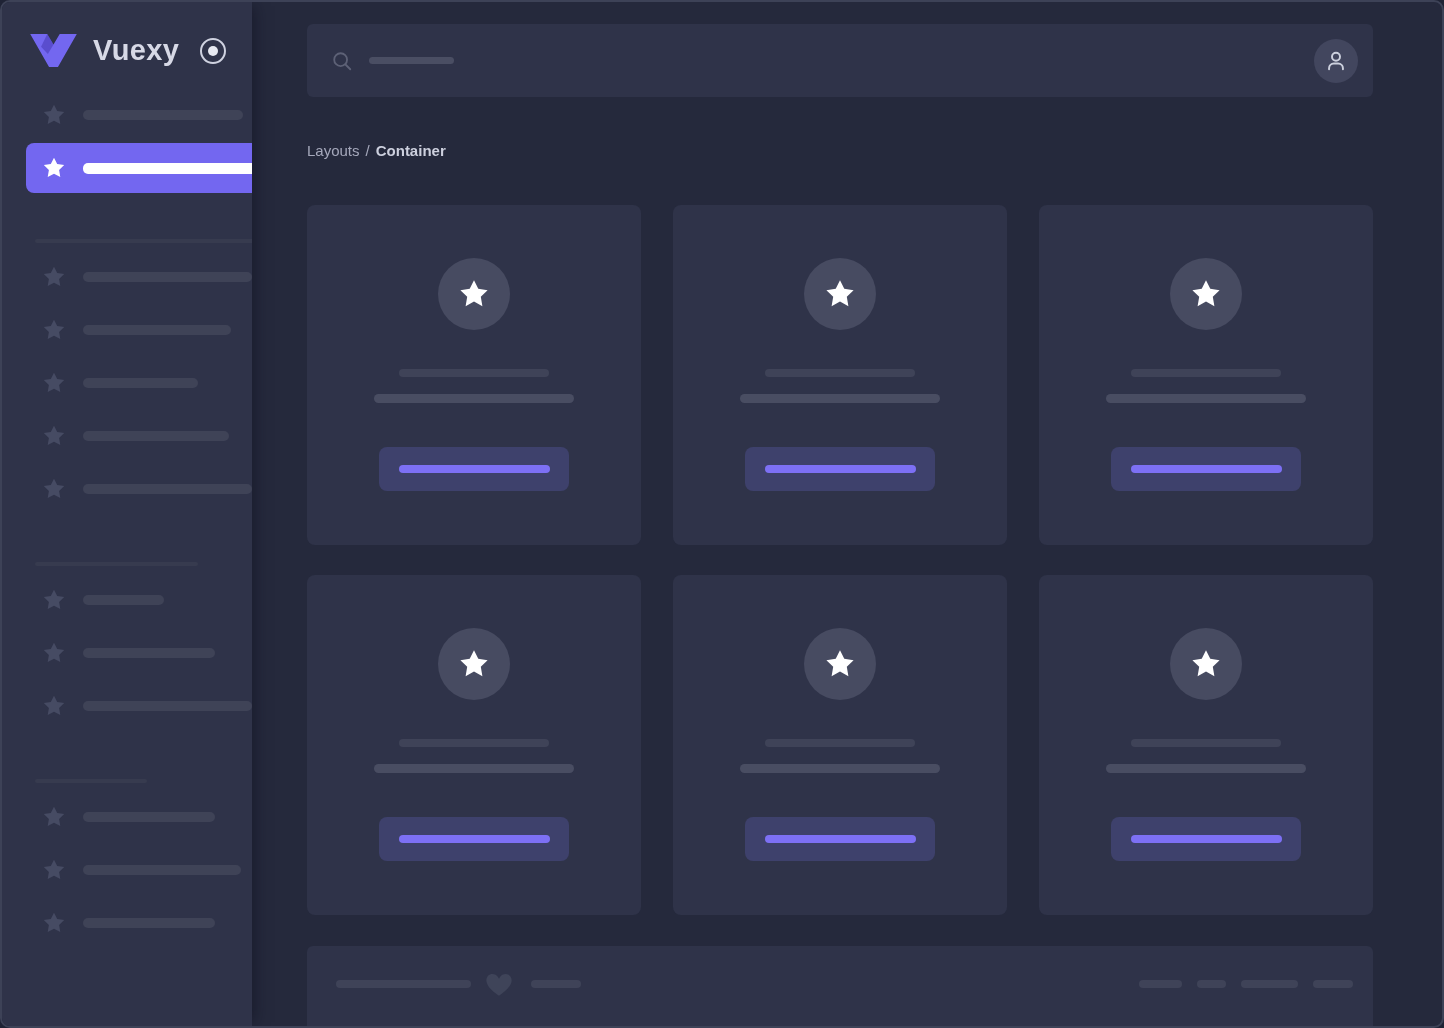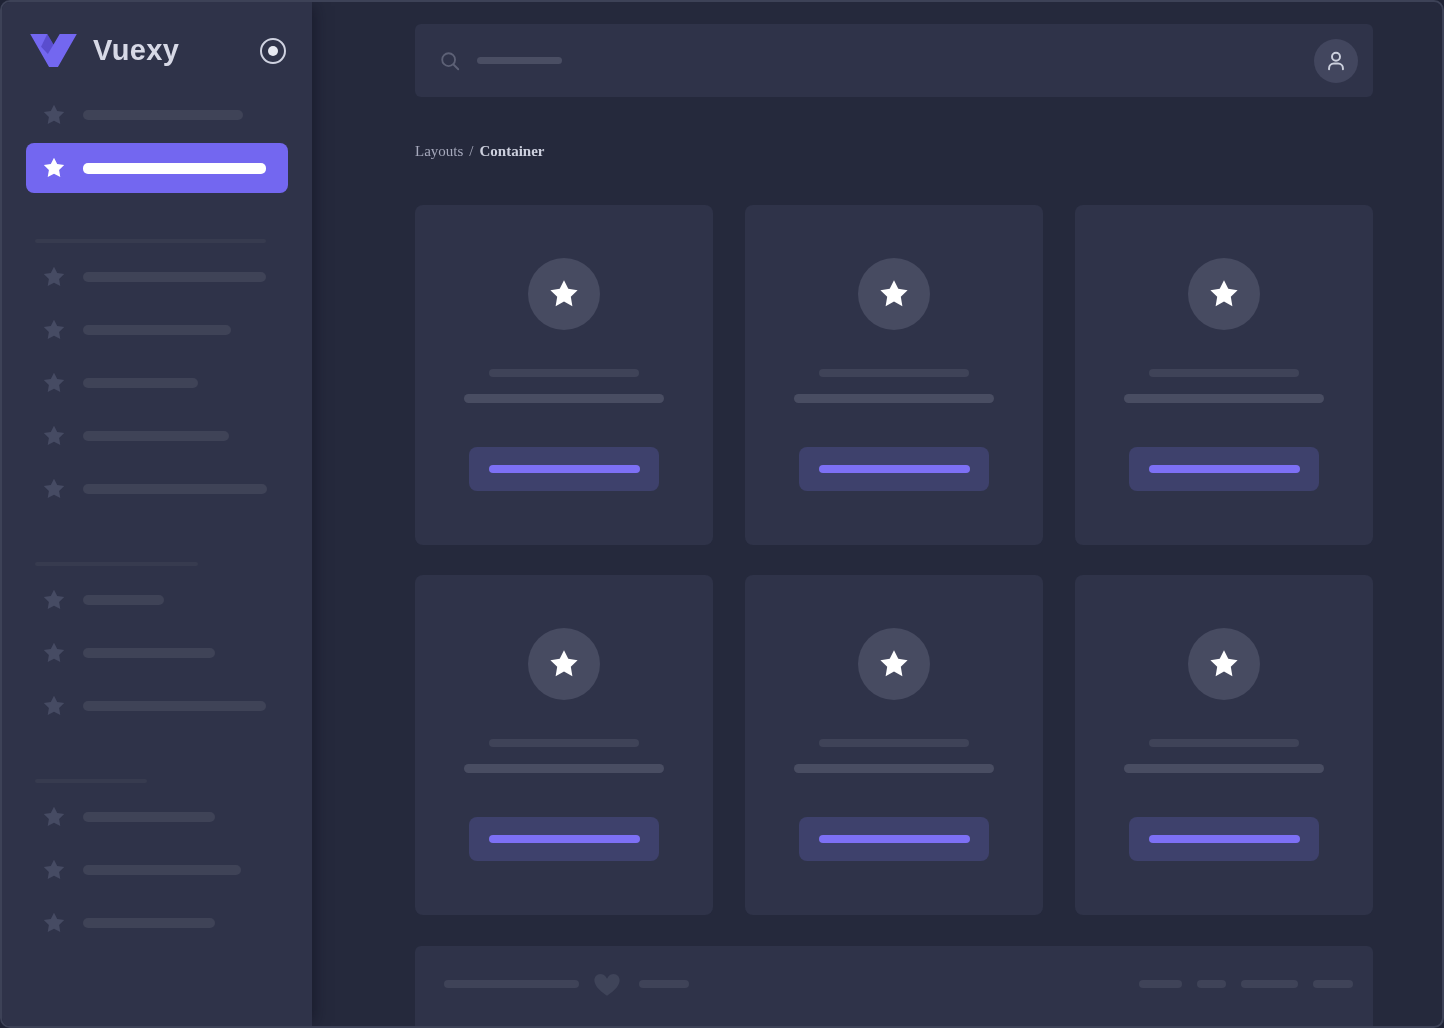--- a/index.html
+++ b/index.html
@@ -7,21 +7,21 @@
   body { font-family:"Liberation Sans", sans-serif; }
 
   .app{
     position:relative; width:1444px; height:1028px;
     background:#25293c; border:2px solid #3d4257; border-radius:10px;
     overflow:hidden; display:flex;
   }
 
   
   .sidebar{
-    width:310px; flex-shrink:0; height:100%;
+    width:250px; flex-shrink:0; height:100%;
     background:#2f3349; box-shadow:6px 0 14px -4px rgba(12,15,30,.55);
     z-index:2; overflow:hidden;
   }
   .brand{ display:flex; align-items:center; padding:32px 26px 0 28px; }
   .brand-logo{ width:47px; height:33px; display:inline-flex; }
   .brand-logo svg{ width:100%; height:100%; }
   .brand-name{
     margin-left:16px; font-size:29px; font-weight:700; letter-spacing:.4px;
     color:#d7d9e6;
   }
@@ -51,21 +51,21 @@
 
   .nav-header{
     height:4px; border-radius:2px; background:#373b4f; margin-left:33px;
     flex-shrink:0;
   }
   .nav-header{ margin-top:61px; }
   .nav-item.active + .nav-header{ margin-top:46px; }
   .nav-header + .nav-item{ margin-top:22px; }
 
   
-  .main{ flex:1; padding:22px 69px 0 103px;font-family:Liberation Serif, serif; }
+  .main{ flex:1; padding:22px 69px 0 55px; }
 
   .searchbar{
     height:73px; border-radius:6px; background:#2f3349;
     display:flex; align-items:center; padding:0 15px 0 24px; cursor:text;
   }
   .search-icon{ width:22px; height:22px; color:#5d6176; flex-shrink:0; }
   .search-ph{ height:7px; border-radius:4px; background:#4a4e63; margin-left:16px; }
   .avatar{
     margin-left:auto; width:44px; height:44px; border-radius:50%;
     background:#42465e; border:none; display:flex; align-items:center; justify-content:center;

